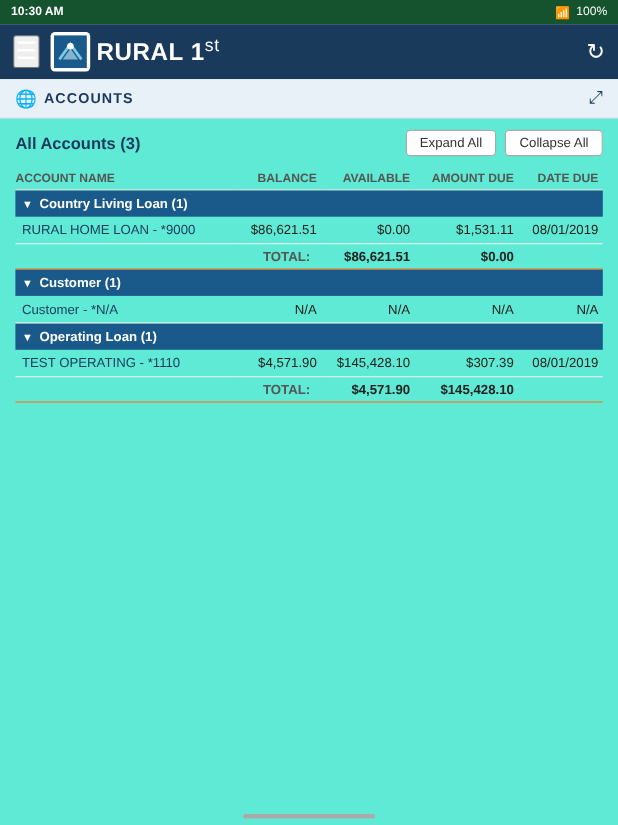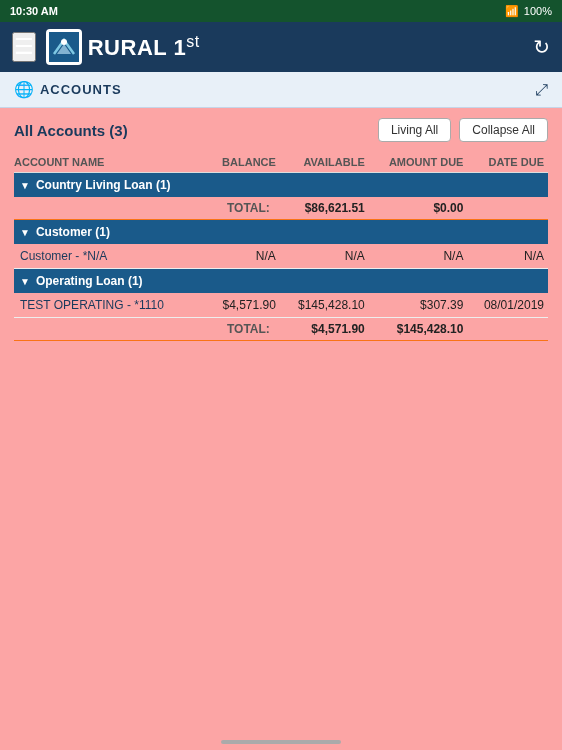--- a/index.html
+++ b/index.html
@@ -84,21 +84,21 @@
       color: #1a3a5c;
       font-size: 13px;
       font-weight: 700;
       letter-spacing: 1px;
       text-transform: uppercase;
     }
     .expand-icon { color: #1a3a5c; font-size: 16px; cursor: pointer; }
 
     
     .content {
-      background: #fca5a5;
+      background: #5eead4;
       padding: 10px 14px;
       height: calc(750px - 22px - 50px - 36px);
       overflow-y: auto;
     }
 
     
     .accounts-header-row {
       display: flex;
       align-items: center;
       justify-content: space-between;
@@ -221,39 +221,46 @@
     <span class="sub-header-title">ACCOUNTS</span>
   </div>
   <span class="expand-icon">⤢</span>
 </div>
 
 <div class="content">
 
   <div class="accounts-header-row">
     <span class="accounts-title">All Accounts (3)</span>
     <div class="btn-group">
-      <button class="btn-outline">Living All</button>
+      <button class="btn-outline">Expand All</button>
       <button class="btn-outline">Collapse All</button>
     </div>
   </div>
 
   <table class="accounts-table">
     <thead>
       <tr>
         <th class="col-header">ACCOUNT NAME</th>
         <th class="col-header right">BALANCE</th>
         <th class="col-header right">AVAILABLE</th>
         <th class="col-header right">AMOUNT DUE</th>
         <th class="col-header right">DATE DUE</th>
       </tr>
     </thead>
     <tbody id="table-body">
     <tr class="section-header">
           <td colspan="5"><span class="arrow">▼</span><span>Country Living Loan (1)</span></td>
         </tr>
+        <tr class="data-row">
+      <td class="account-name">RURAL HOME LOAN - *9000</td>
+      <td class="right">$86,621.51</td>
+      <td class="right">$0.00</td>
+      <td class="right">$1,531.11</td>
+      <td class="right">08/01/2019</td>
+    </tr>
         <tr class="total-row">
       <td colspan="1"></td>
       <td class="label">TOTAL:</td>
       <td class="right">$86,621.51</td>
       <td class="right">$0.00</td>
       <td></td>
     </tr>
         <tr class="section-header">
           <td colspan="5"><span class="arrow">▼</span><span>Customer (1)</span></td>
         </tr>

